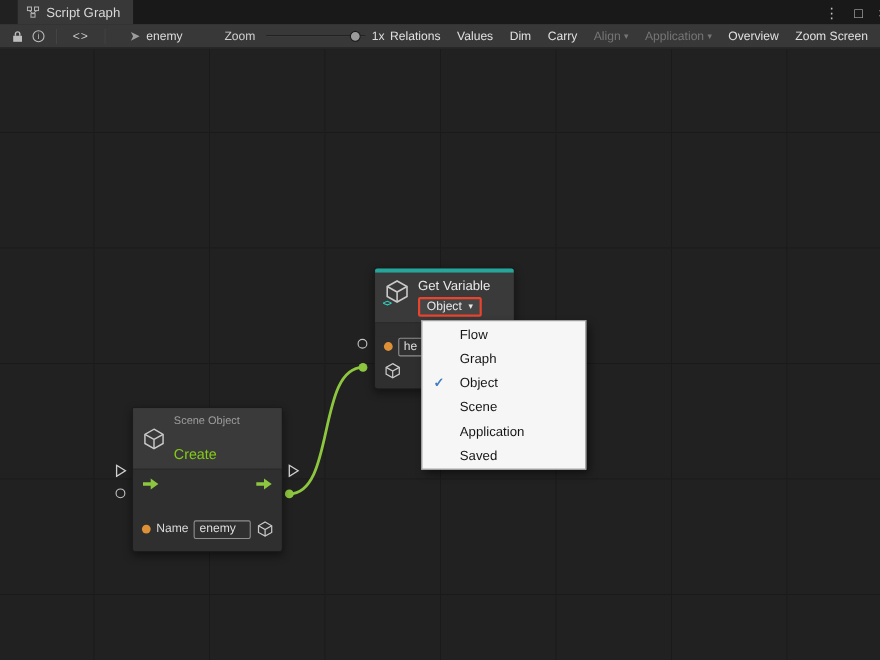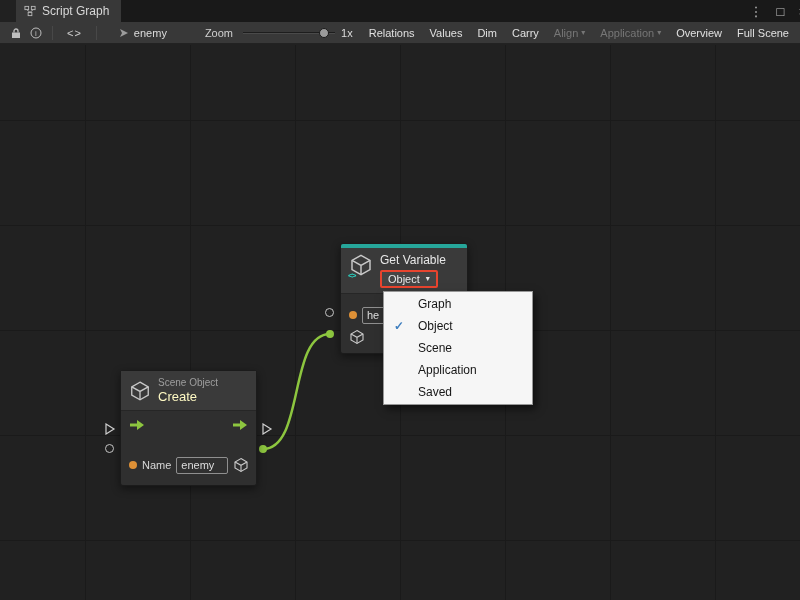--- a/index.html
+++ b/index.html
@@ -55,21 +55,21 @@
   
   .node-getvar { left:340px; top:198px; width:128px; }
   .node-getvar .row1 { margin-top:12px; height:18px; }
   .node-getvar .row2 { margin-top:5px; height:16px; }
   .node-getvar .field { width:56px; }
 
   
   .node-create { left:120px; top:325px; width:137px; }
   .node-create .nhead { padding:6px 8px; align-items:center; }
   .cat { color:#9e9e9e; font-size:10px; line-height:12px; }
-  .ctitle { color:#fef9c3; font-size:13px; line-height:15px; }
+  .ctitle { color:#84cc16; font-size:13px; line-height:15px;margin-top:16px; }
   .flowrow { margin-top:4px; height:22px; display:flex; align-items:center; justify-content:space-between; }
   .namerow { margin-top:16px; height:24px; display:flex; align-items:center; gap:5px; }
   .namerow .lbl { color:#d8d8d8; font-size:11px; }
   .namerow .field { width:52px; }
   .cube16 { width:16px; height:16px; flex:0 0 auto; }
   .pushright { margin-left:auto; }
 
   
   .port-circle { position:absolute; width:9px; height:9px; border:1.5px solid #c4c4c4; border-radius:50%; background:transparent; }
   .port-tri { position:absolute; width:12px; height:12px; }
@@ -140,21 +140,21 @@
       <span class="tbtn">Carry</span>
       <span class="tbtn disabled">
         <span>Align</span>
         <span class="caret">▾</span>
       </span>
       <span class="tbtn disabled">
         <span>Application</span>
         <span class="caret">▾</span>
       </span>
       <span class="tbtn">Overview</span>
-      <span class="tbtn">Full Scene</span>
+      <span class="tbtn">Zoom Screen</span>
     </div>
   </div>
 
   <div class="canvas">
 
     <svg class="wires" viewBox="0 0 800 555">
       <path d="M263,404 C305,404 288,289 330,289" fill="none" stroke="#8dc63f" stroke-width="2.5"></path>
       <circle cx="263" cy="404" r="4" fill="#8dc63f"></circle>
       <circle cx="330" cy="289" r="4" fill="#8dc63f"></circle>
     </svg>
@@ -249,20 +249,21 @@
       </span>
       <span class="port-circle" style="left:-16px; top:73px;"></span>
       <span class="port-tri" style="right:-17px; top:50px;">
         <svg width="12" height="12" viewBox="0 0 10 12">
             <polygon points="1,1 9,6 1,11" fill="none" stroke="#cfcfcf" stroke-width="1.2"></polygon>
           </svg>
       </span>
     </div>
 
     <div class="menu">
+      <div class="mitem">Flow</div>
       <div class="mitem">Graph</div>
       <div class="mitem">
         <span class="mcheck">✓</span>
         <span>Object</span>
       </div>
       <div class="mitem">Scene</div>
       <div class="mitem">Application</div>
       <div class="mitem">Saved</div>
     </div>
 

